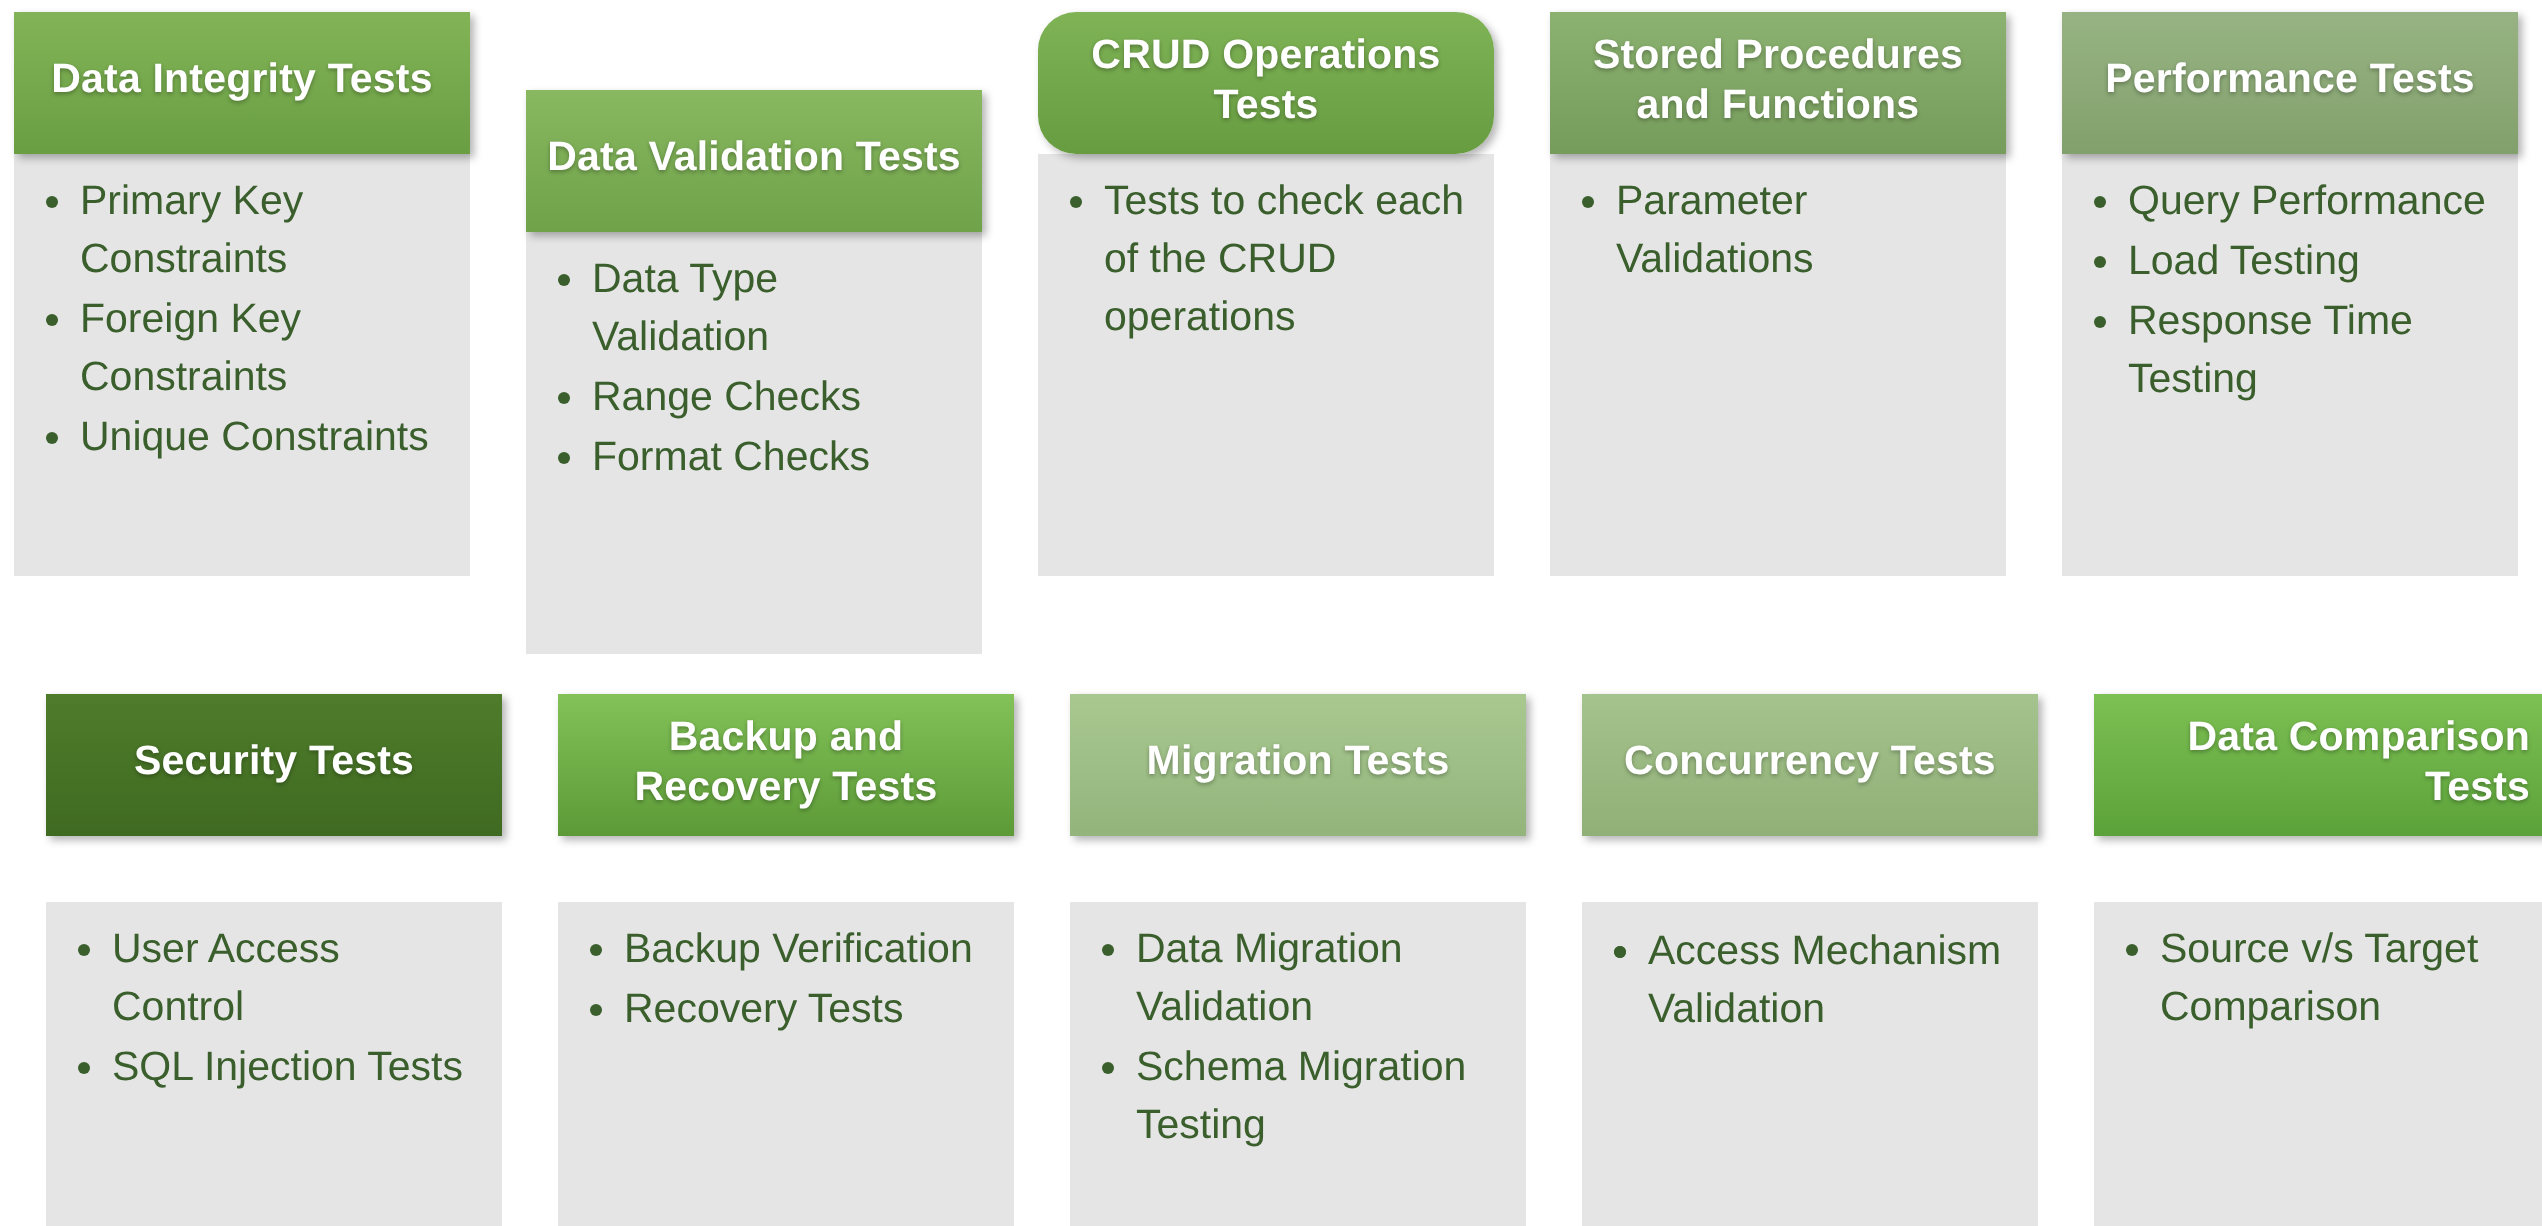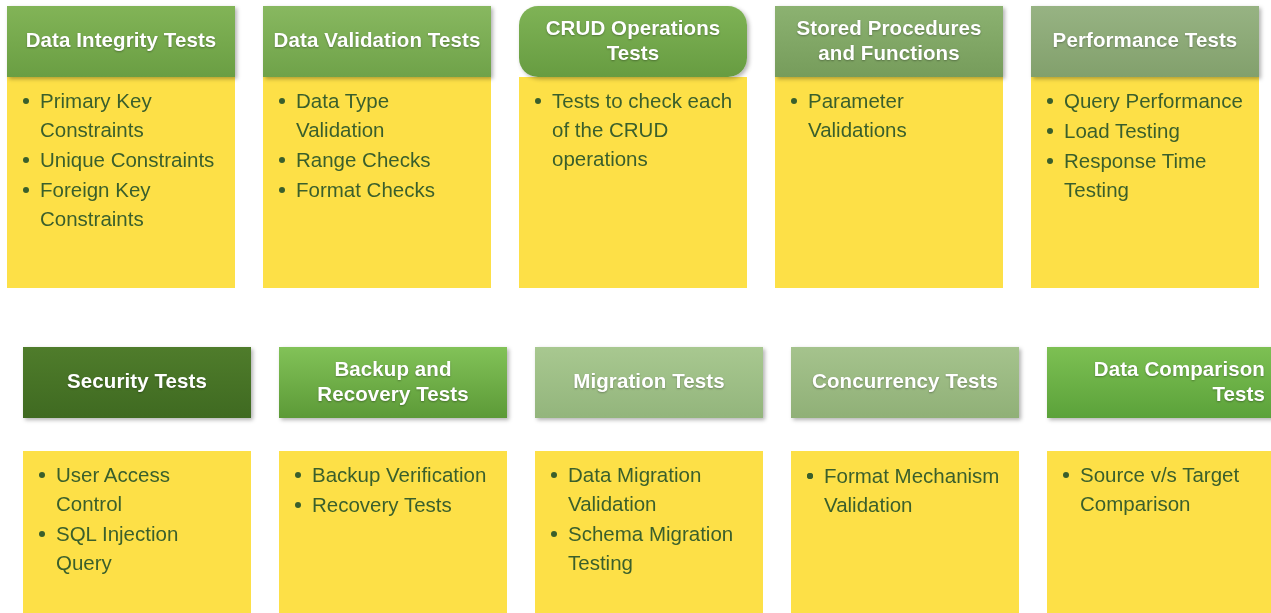--- a/index.html
+++ b/index.html
@@ -52,21 +52,21 @@
     padding: 2px 10px 4px 10px;
     letter-spacing: 0.1px;
     text-shadow: 0 1px 2px rgba(0,0,0,0.30);
     box-shadow: 2px 2px 4px rgba(0,0,0,0.30);
     position: relative;
     z-index: 2;
   }
 
   .card-body {
     box-sizing: border-box;
-    background: #fde047;
+    background: #e5e5e5;
     padding: 9px 12px 10px 10px;
     position: relative;
     z-index: 1;
   }
   #row-1 .card-body { height: 211px; }
   #row-2 .card-body { height: 192px; margin-top: 33px; }
 
   ul.bullets {
     list-style: none;
     margin: 0;
@@ -85,42 +85,42 @@
     left: 6px;
     top: 12px;
     width: 6px;
     height: 6px;
     border-radius: 50%;
     background: #3a5f2c;
   }
 
   
   .hdr-a { background: linear-gradient(180deg, #82b457 0%, #6a9e43 100%); }
-  .hdr-b { background: linear-gradient(180deg, #88b860 0%, #6fa249 100%); }
+  .hdr-b { background: linear-gradient(180deg, #88b860 0%, #6fa249 100%); margin-top: 39px; }
   .hdr-c { background: linear-gradient(180deg, #7fb356 0%, #679c41 100%); border-radius: 19px; }
   .hdr-d { background: linear-gradient(180deg, #8cb271 0%, #769c5b 100%); }
   .hdr-e { background: linear-gradient(180deg, #97b383 0%, #82a06c 100%); }
   .hdr-dark { background: linear-gradient(180deg, #4f7c2b 0%, #3f6a21 100%); }
   .hdr-bright { background: linear-gradient(180deg, #82c258 0%, #5c9a37 100%); }
   .hdr-muted { background: linear-gradient(180deg, #a8c890 0%, #93b57c 100%); }
   .hdr-muted2 { background: linear-gradient(180deg, #a5c38d 0%, #90b077 100%); }
   .hdr-green { background: linear-gradient(180deg, #7dc053 0%, #5ba23a 100%); text-align: right; }
 </style>
 </head>
 <body>
 
 <div id="board">
   <div class="row" id="row-1">
       <div class="card">
         <div class="card-header hdr-a">Data Integrity Tests</div>
         <div class="card-body">
           <ul class="bullets">
             <li><span class="bullet-dot"></span><span>Primary Key Constraints</span></li>
+            <li><span class="bullet-dot"></span><span>Foreign Key Constraints</span></li>
             <li><span class="bullet-dot"></span><span>Unique Constraints</span></li>
-            <li><span class="bullet-dot"></span><span>Foreign Key Constraints</span></li>
           </ul>
         </div>
       </div>
       <div class="card">
         <div class="card-header hdr-b">Data Validation Tests</div>
         <div class="card-body">
           <ul class="bullets">
             <li><span class="bullet-dot"></span><span>Data Type Validation</span></li>
             <li><span class="bullet-dot"></span><span>Range Checks</span></li>
             <li><span class="bullet-dot"></span><span>Format Checks</span></li>
@@ -153,21 +153,21 @@
           </ul>
         </div>
       </div>
     </div>
   <div class="row" id="row-2">
       <div class="card">
         <div class="card-header hdr-dark">Security Tests</div>
         <div class="card-body">
           <ul class="bullets">
             <li><span class="bullet-dot"></span><span>User Access Control</span></li>
-            <li><span class="bullet-dot"></span><span>SQL Injection Query</span></li>
+            <li><span class="bullet-dot"></span><span>SQL Injection Tests</span></li>
           </ul>
         </div>
       </div>
       <div class="card">
         <div class="card-header hdr-bright">Backup and Recovery Tests</div>
         <div class="card-body">
           <ul class="bullets">
             <li><span class="bullet-dot"></span><span>Backup Verification</span></li>
             <li><span class="bullet-dot"></span><span>Recovery Tests</span></li>
           </ul>
@@ -180,21 +180,21 @@
             <li><span class="bullet-dot"></span><span>Data Migration Validation</span></li>
             <li><span class="bullet-dot"></span><span>Schema Migration Testing</span></li>
           </ul>
         </div>
       </div>
       <div class="card">
         <div class="card-header hdr-muted2">Concurrency Tests</div>
         <div class="card-body">
           <ul class="bullets">
             <li><span class="bullet-dot"></span></li>
-            <li><span class="bullet-dot"></span><span>Format Mechanism Validation</span></li>
+            <li><span class="bullet-dot"></span><span>Access Mechanism Validation</span></li>
           </ul>
         </div>
       </div>
       <div class="card">
         <div class="card-header hdr-green">Data Comparison Tests</div>
         <div class="card-body">
           <ul class="bullets">
             <li><span class="bullet-dot"></span><span>Source v/s Target Comparison</span></li>
           </ul>
         </div>

